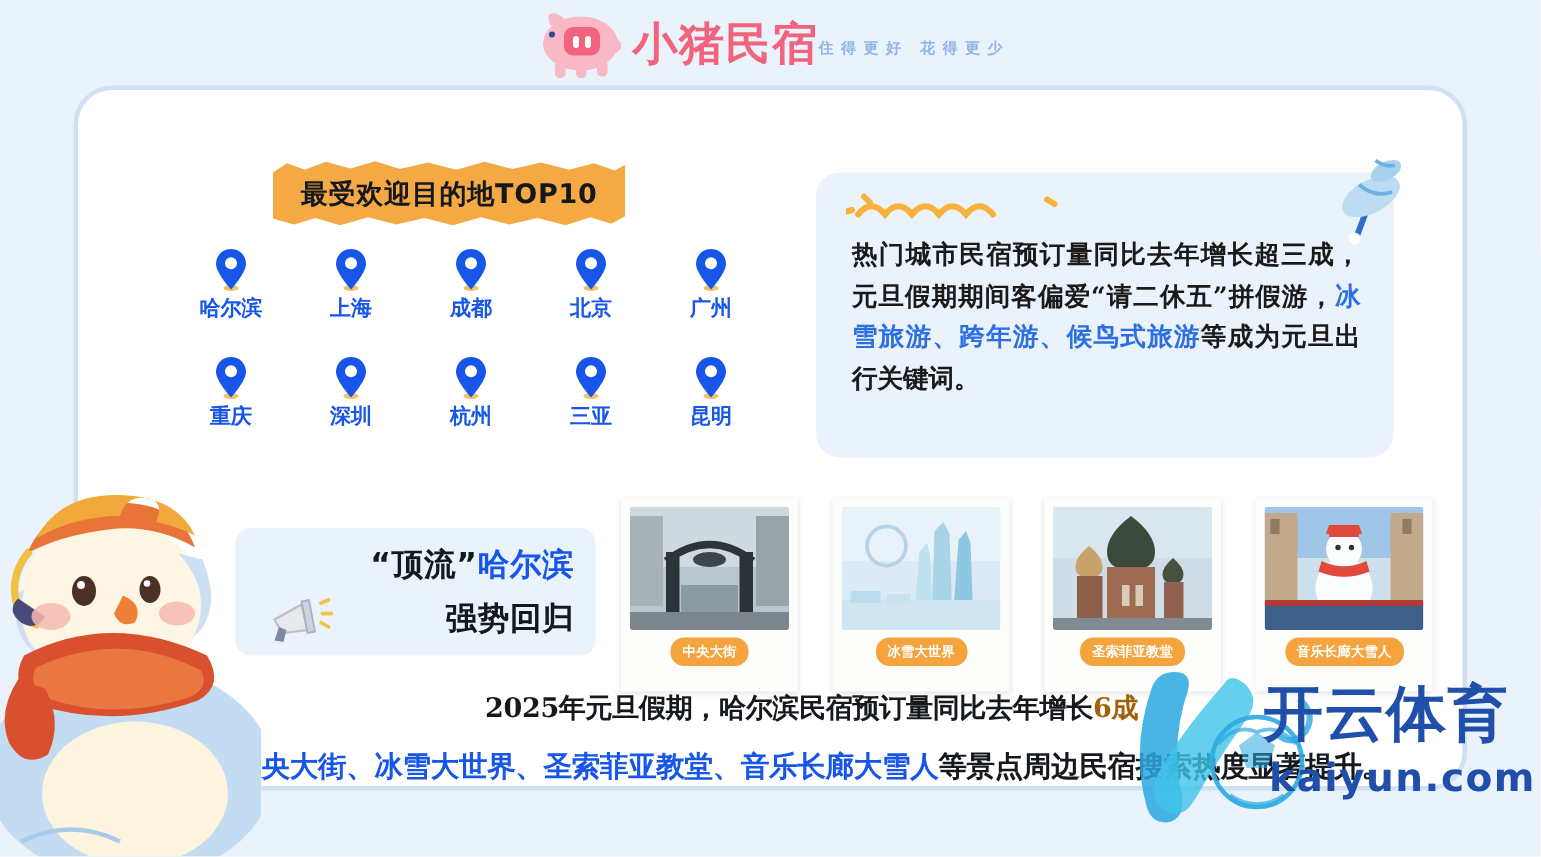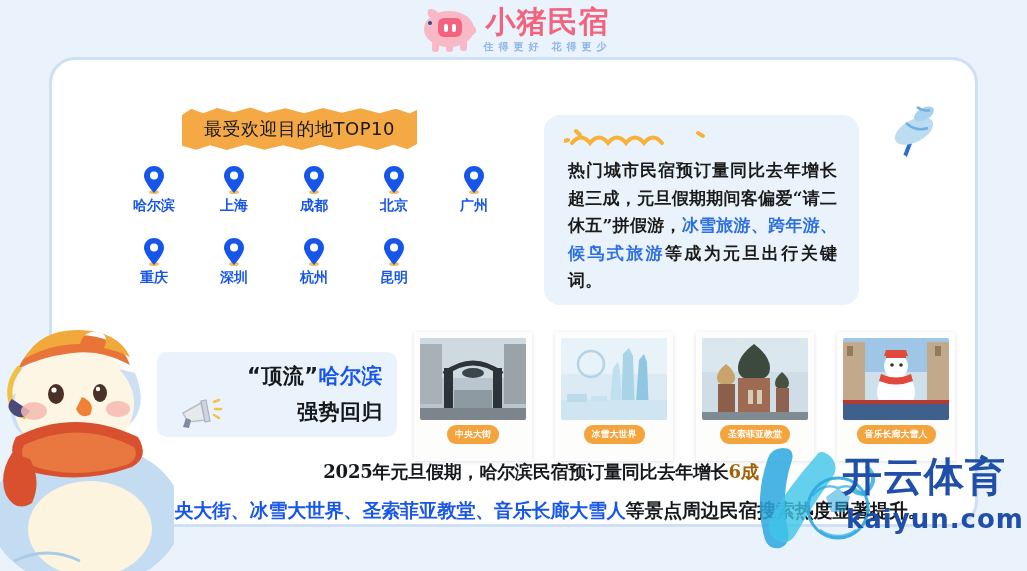--- a/index.html
+++ b/index.html
@@ -11,21 +11,21 @@
   }
 
   
   .header {
     position:absolute; left:0; top:0; width:1027px; height:60px;
     display:flex; align-items:center; justify-content:center;
     background:#eaf2fb;
   }
   .logo-row { display:flex; align-items:center; gap:8px; }
   .pig-icon { width:60px; height:46px; position:relative; }
-  .logo-text-wrap { display:flex; flex-direction:column; align-items:center; }
+  .logo-text-wrap { display:flex; flex-direction:row; align-items:center; }
   .logo-main {
     font-size:30px; font-weight:bold; color:#f2647d;
     letter-spacing:1px; line-height:1.05;
     font-family:"DejaVu Sans","Liberation Sans",sans-serif;
   }
   .logo-sub {
     font-size:10px; color:#8fb6e8; letter-spacing:5px;
     margin-top:3px; font-weight:bold;
   }
 
@@ -48,21 +48,21 @@
     position:absolute; inset:0;
     background:#f5a945;
     clip-path:polygon(0% 18%,4% 4%,9% 14%,15% 2%,22% 12%,29% 1%,36% 13%,44% 3%,
       52% 14%,60% 2%,68% 13%,76% 3%,84% 14%,91% 4%,97% 15%,100% 6%,
       100% 84%,96% 96%,90% 86%,83% 98%,75% 87%,67% 97%,59% 86%,51% 98%,
       43% 87%,35% 97%,27% 86%,19% 98%,12% 87%,6% 97%,0% 88%);
   }
   .banner-text {
     position:absolute; inset:0;
     display:flex; align-items:center; justify-content:center;
-    font-size:18px; font-weight:normal; color:#15181c;
+    font-size:18px; font-weight:bold; color:#15181c;
     letter-spacing:0.5px;
     font-family:"DejaVu Sans","Liberation Sans",sans-serif;
   }
 
   
   .cities {
     position:absolute; left:62px; top:105px;
     width:400px;
     display:grid; grid-template-columns:repeat(5,1fr);
     row-gap:22px;
@@ -71,21 +71,21 @@
   .pin { width:22px; height:30px; position:relative; }
   .city-name {
     margin-top:2px; font-size:14px; font-weight:bold; color:#1756e8;
     white-space:nowrap;
     font-family:"DejaVu Sans","Liberation Sans",sans-serif;
   }
 
   
   .info-panel {
     position:absolute; left:492px; top:55px;
-    width:315px; height:190px;
+    width:385px; height:190px;
     background:#eaf2fb;
     border-radius:16px;
   }
   .squiggle { position:absolute; left:20px; top:12px; }
   .info-text {
     position:absolute; left:24px; right:22px; top:42px;
     font-size:17px; line-height:1.62; font-weight:bold;
     color:#1a1a1a; text-align:justify;
     font-family:"DejaVu Serif","Liberation Serif",serif;
   }
@@ -282,20 +282,30 @@
     </div>
     <div class="city">
       <div class="pin">
         <svg viewBox="0 0 22 30" width="22" height="30">
           <ellipse cx="11" cy="27" rx="5" ry="2" fill="#f3c063"></ellipse>
           <path d="M11 1 C5 1 1 5.5 1 11 C1 17 11 28 11 28 C11 28 21 17 21 11 C21 5.5 17 1 11 1 Z" fill="#1756e8"></path>
           <circle cx="11" cy="10.5" r="4" fill="#fff"></circle>
         </svg>
       </div>
       <div class="city-name">杭州</div>
+    </div>
+    <div class="city">
+      <div class="pin">
+        <svg viewBox="0 0 22 30" width="22" height="30">
+          <ellipse cx="11" cy="27" rx="5" ry="2" fill="#f3c063"></ellipse>
+          <path d="M11 1 C5 1 1 5.5 1 11 C1 17 11 28 11 28 C11 28 21 17 21 11 C21 5.5 17 1 11 1 Z" fill="#1756e8"></path>
+          <circle cx="11" cy="10.5" r="4" fill="#fff"></circle>
+        </svg>
+      </div>
+      <div class="city-name">三亚</div>
     </div>
     <div class="city">
       <div class="pin">
         <svg viewBox="0 0 22 30" width="22" height="30">
           <ellipse cx="11" cy="27" rx="5" ry="2" fill="#f3c063"></ellipse>
           <path d="M11 1 C5 1 1 5.5 1 11 C1 17 11 28 11 28 C11 28 21 17 21 11 C21 5.5 17 1 11 1 Z" fill="#1756e8"></path>
           <circle cx="11" cy="10.5" r="4" fill="#fff"></circle>
         </svg>
       </div>
       <div class="city-name">昆明</div>

